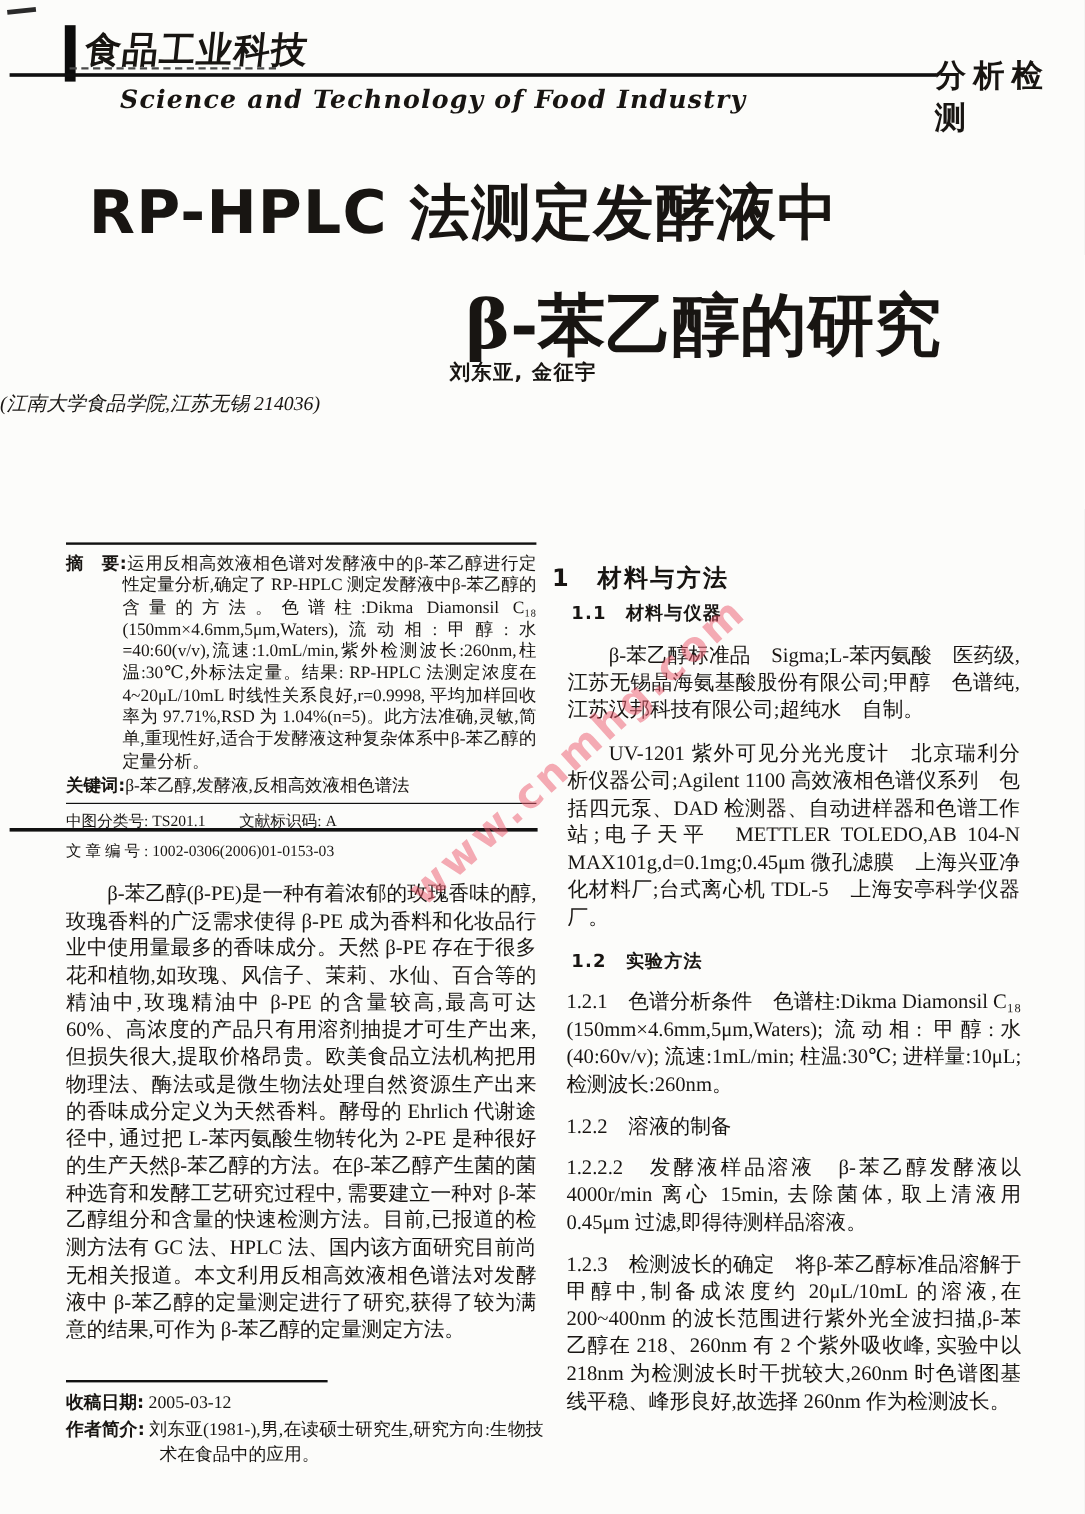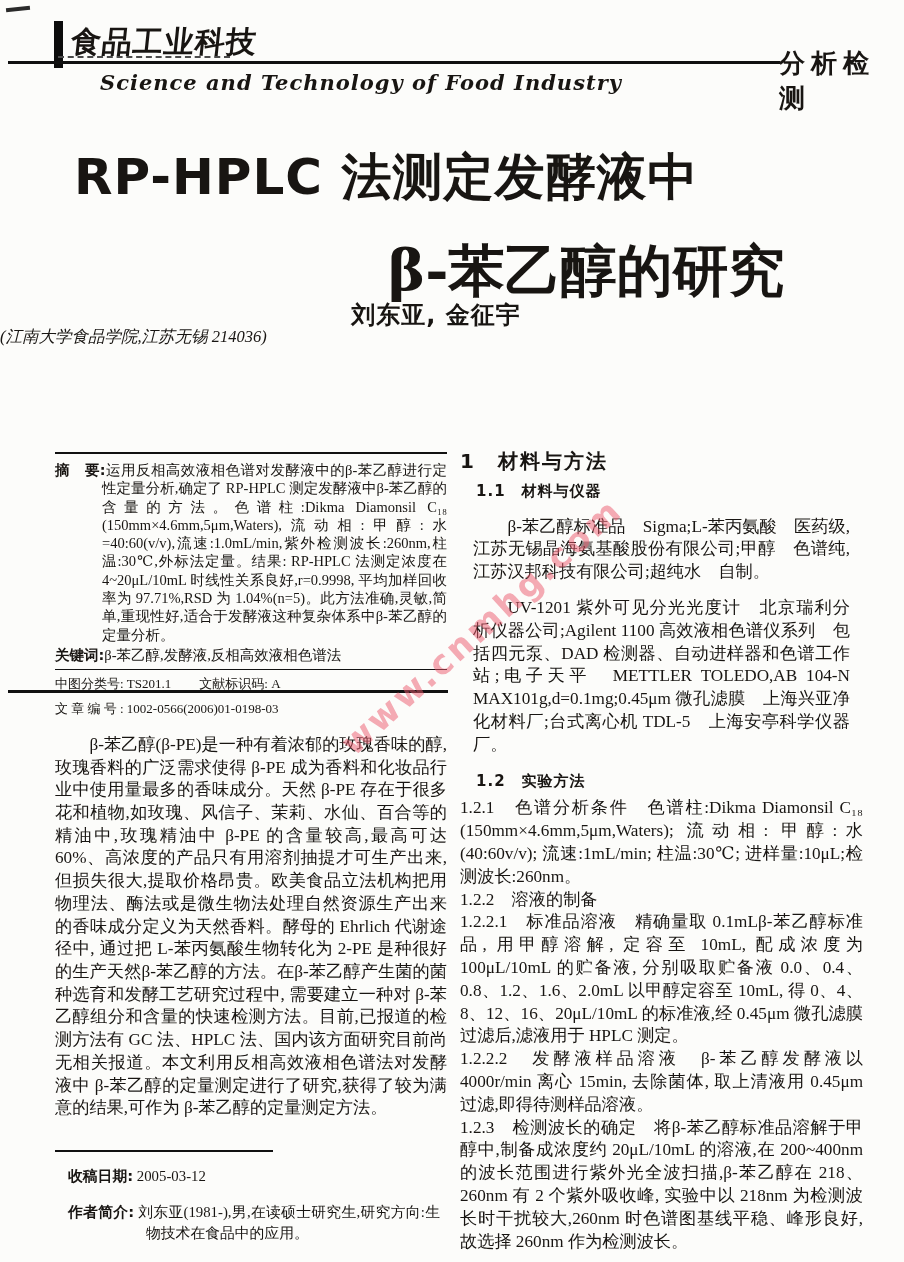--- a/index.html
+++ b/index.html
@@ -18,49 +18,49 @@
   .logo-en{position:absolute;left:100px;top:70px;font-size:21px;font-style:italic;font-weight:bold;
     font-family:"DejaVu Serif","Liberation Serif",serif;letter-spacing:1px;}
   .column-tag{position:absolute;left:779px;top:46px;font-size:26px;font-weight:900;letter-spacing:6px;
     font-family:"DejaVu Sans","Liberation Sans",sans-serif;}
   
   .title1{position:absolute;left:74px;top:144px;font-size:50px;font-weight:900;letter-spacing:1px;
     font-family:"DejaVu Sans","Liberation Sans",sans-serif;}
   .title2{position:absolute;left:388px;top:234px;font-size:56px;font-weight:900;
     font-family:"DejaVu Serif","Liberation Serif",serif;text-align:right;}
   .authors{position:absolute;left:0;top:299px;width:872px;text-align:center;
-    font-size:24px;font-weight:bold;letter-spacing:1px;
+    font-size:17px;font-weight:bold;letter-spacing:1px;
     font-family:"DejaVu Sans","Liberation Sans",sans-serif;}
   .affiliation{position:absolute;left:0;top:326px;width:872px;text-align:left;font-size:16.5px;font-style:italic;}
   
   .col-left{position:absolute;left:55px;top:452px;width:392px;}
   .rule-heavy{border:none;border-top:2.5px solid #111;margin:0;}
   .rule-thin{border:none;border-top:1.5px solid #111;margin:0;}
   .abstract{margin:7px 0 0 0;font-size:14.5px;line-height:18.3px;text-align:justify;
     padding-left:47px;text-indent:-47px;}
   .abstract b,.kw b{font-family:"DejaVu Sans","Liberation Sans",sans-serif;}
   .kw{margin:2px 0 4px 0;font-size:14.5px;line-height:19px;}
   .meta-line{font-size:13px;line-height:22px;margin:3px 0 0 0;}
   .meta-line .gap{display:inline-block;width:28px;}
   .meta-bottom-rule{position:absolute;left:8px;top:690px;width:440px;height:2.5px;background:#111;}
   .intro{margin:14px 0 0 0;font-size:17.2px;line-height:22.7px;text-align:justify;text-indent:2em;}
   
   .footnote{position:absolute;left:55px;top:1150px;width:398px;font-size:14.8px;line-height:21.5px;text-align:justify;}
   .fn-rule{border:none;border-top:2px solid #111;width:218px;margin:0 0 6px 0;}
-  .fn-line{padding-left:78px;text-indent:-78px;margin:13px;}
+  .fn-line{padding-left:78px;text-indent:-78px;margin:0;}
   .fn-line b{font-family:"DejaVu Sans","Liberation Sans",sans-serif;font-weight:bold;}
   
-  .col-right{position:absolute;left:460px;top:450px;width:403px;
+  .col-right{position:absolute;left:460px;top:470px;width:403px;
     font-size:17.2px;line-height:22.8px;text-align:justify;}
   .rh1{margin:0 0 7px 0;font-size:20px;font-weight:900;letter-spacing:2px;
     font-family:"DejaVu Sans","Liberation Sans",sans-serif;}
   .rh2{margin:4px 0 5px 16px;font-size:15px;font-weight:900;letter-spacing:1px;
     font-family:"DejaVu Sans","Liberation Sans",sans-serif;}
   .rp{margin:13px;text-indent:2em;}
-  .rpf{margin:0;}
+  .rpf{margin:12px;}
   
   .watermark{position:absolute;left:346px;top:728px;white-space:nowrap;
     transform:rotate(-42deg);transform-origin:0 50%;
     font-size:34px;font-weight:bold;letter-spacing:3px;
     font-family:"DejaVu Sans","Liberation Sans",sans-serif;
     color:rgba(236,88,108,0.5);pointer-events:none;}
 </style>
 </head>
 <body>
 
@@ -78,39 +78,38 @@
   <div class="title2">β-苯乙醇的研究</div>
   <div class="authors">刘东亚, 金征宇</div>
   <div class="affiliation">(江南大学食品学院,江苏无锡 214036)</div>
 
   <div class="col-left">
     <hr class="rule-heavy">
     <p class="abstract"><b>摘　要:</b><span>运用反相高效液相色谱对发酵液中的β-苯乙醇进行定性定量分析,确定了 RP-HPLC 测定发酵液中β-苯乙醇的含量的方法。色谱柱:Dikma Diamonsil C₁₈ (150mm×4.6mm,5μm,Waters),流动相:甲醇:水=40:60(v/v),流速:1.0mL/min,紫外检测波长:260nm,柱温:30℃,外标法定量。结果: RP-HPLC 法测定浓度在 4~20μL/10mL 时线性关系良好,r=0.9998, 平均加样回收率为 97.71%,RSD 为 1.04%(n=5)。此方法准确,灵敏,简单,重现性好,适合于发酵液这种复杂体系中β-苯乙醇的定量分析。</span></p>
     <p class="kw"><b>关键词:</b><span>β-苯乙醇,发酵液,反相高效液相色谱法</span></p>
     <hr class="rule-thin">
     <p class="meta-line"><span>中图分类号: TS201.1</span><span class="gap"></span><span>文献标识码: A</span></p>
-    <p class="meta-line"><span>文 章 编 号 : 1002-0566(2006)01-0198-03</span></p>
+    <p class="meta-line"><span>文 章 编 号 : 1002-0306(2006)01-0153-03</span></p>
     <p class="intro">β-苯乙醇(β-PE)是一种有着浓郁的玫瑰香味的醇,玫瑰香料的广泛需求使得 β-PE 成为香料和化妆品行业中使用量最多的香味成分。天然 β-PE 存在于很多花和植物,如玫瑰、风信子、茉莉、水仙、百合等的精油中,玫瑰精油中 β-PE 的含量较高,最高可达 60%、高浓度的产品只有用溶剂抽提才可生产出来,但损失很大,提取价格昂贵。欧美食品立法机构把用物理法、酶法或是微生物法处理自然资源生产出来的香味成分定义为天然香料。酵母的 Ehrlich 代谢途径中, 通过把 L-苯丙氨酸生物转化为 2-PE 是种很好的生产天然β-苯乙醇的方法。在β-苯乙醇产生菌的菌种选育和发酵工艺研究过程中, 需要建立一种对 β-苯乙醇组分和含量的快速检测方法。目前,已报道的检测方法有 GC 法、HPLC 法、国内该方面研究目前尚无相关报道。本文利用反相高效液相色谱法对发酵液中 β-苯乙醇的定量测定进行了研究,获得了较为满意的结果,可作为 β-苯乙醇的定量测定方法。</p>
   </div>
   <div class="meta-bottom-rule"></div>
 
   <div class="footnote">
     <hr class="fn-rule">
     <p class="fn-line"><b>收稿日期:</b> <span>2005-03-12</span></p>
     <p class="fn-line"><b>作者简介:</b> <span>刘东亚(1981-),男,在读硕士研究生,研究方向:生物技术在食品中的应用。</span></p>
   </div>
 
   <div class="col-right">
     <p class="rh1">1　材料与方法</p>
     <p class="rh2">1.1　材料与仪器</p>
     <p class="rp">β-苯乙醇标准品　Sigma;L-苯丙氨酸　医药级,江苏无锡晶海氨基酸股份有限公司;甲醇　色谱纯,江苏汉邦科技有限公司;超纯水　自制。</p>
     <p class="rp">UV-1201 紫外可见分光光度计　北京瑞利分析仪器公司;Agilent 1100 高效液相色谱仪系列　包括四元泵、DAD 检测器、自动进样器和色谱工作站;电子天平　METTLER TOLEDO,AB 104-N MAX101g,d=0.1mg;0.45μm 微孔滤膜　上海兴亚净化材料厂;台式离心机 TDL-5　上海安亭科学仪器厂。</p>
     <p class="rh2">1.2　实验方法</p>
     <p class="rpf">1.2.1　色谱分析条件　色谱柱:Dikma Diamonsil C₁₈ (150mm×4.6mm,5μm,Waters); 流动相: 甲醇:水(40:60v/v); 流速:1mL/min; 柱温:30℃; 进样量:10μL;检测波长:260nm。</p>
     <p class="rpf">1.2.2　溶液的制备</p>
-    <p class="rpf">1.2.2.1　标准品溶液　精确量取 0.1mLβ-苯乙醇标准品, 用甲醇溶解, 定容至 10mL, 配成浓度为 100μL/10mL 的贮备液, 分别吸取贮备液 0.0、0.4、0.8、1.2、1.6、2.0mL 以甲醇定容至 10mL, 得 0、4、8、12、16、20μL/10mL 的标准液,经 0.45μm 微孔滤膜过滤后,滤液用于 HPLC 测定。</p>
     <p class="rpf">1.2.2.2　发酵液样品溶液　β-苯乙醇发酵液以 4000r/min 离心 15min, 去除菌体, 取上清液用 0.45μm 过滤,即得待测样品溶液。</p>
     <p class="rpf">1.2.3　检测波长的确定　将β-苯乙醇标准品溶解于甲醇中,制备成浓度约 20μL/10mL 的溶液,在 200~400nm 的波长范围进行紫外光全波扫描,β-苯乙醇在 218、260nm 有 2 个紫外吸收峰, 实验中以 218nm 为检测波长时干扰较大,260nm 时色谱图基线平稳、峰形良好,故选择 260nm 作为检测波长。</p>
   </div>
 
   <div class="watermark">www.cnmhg.com</div>
 
 </div>
 
 </body></html>

